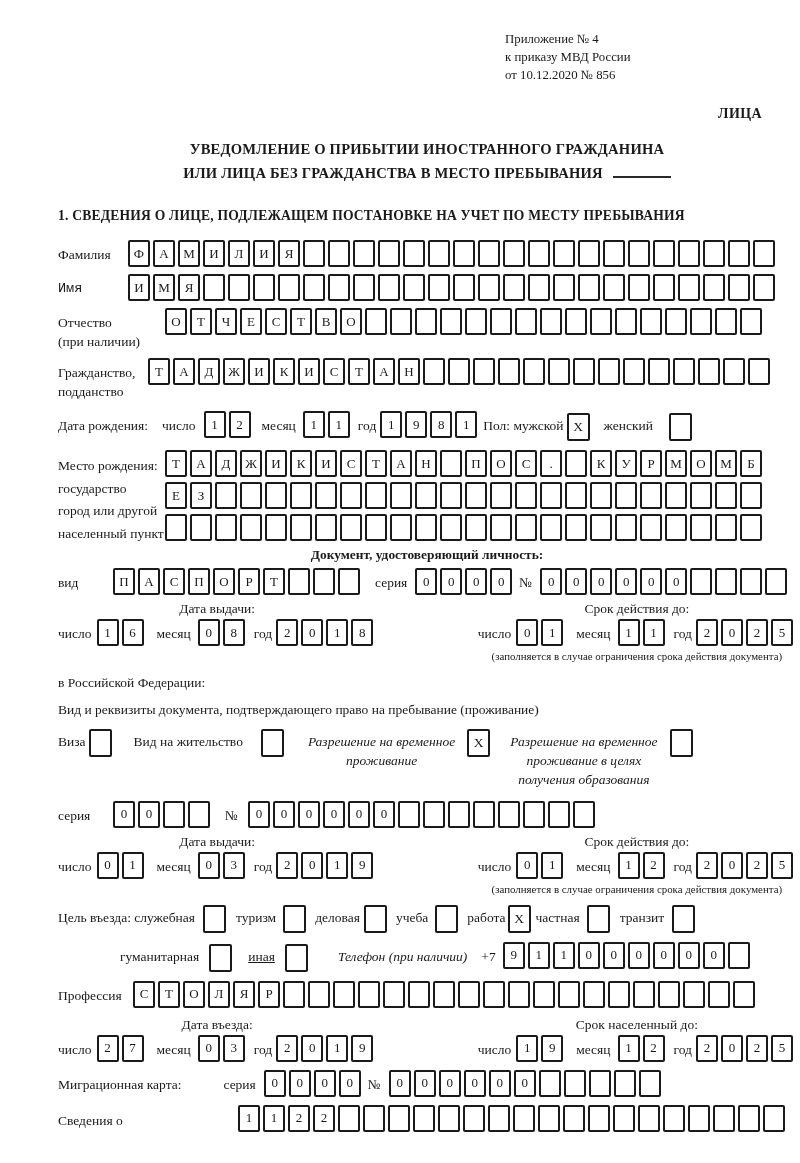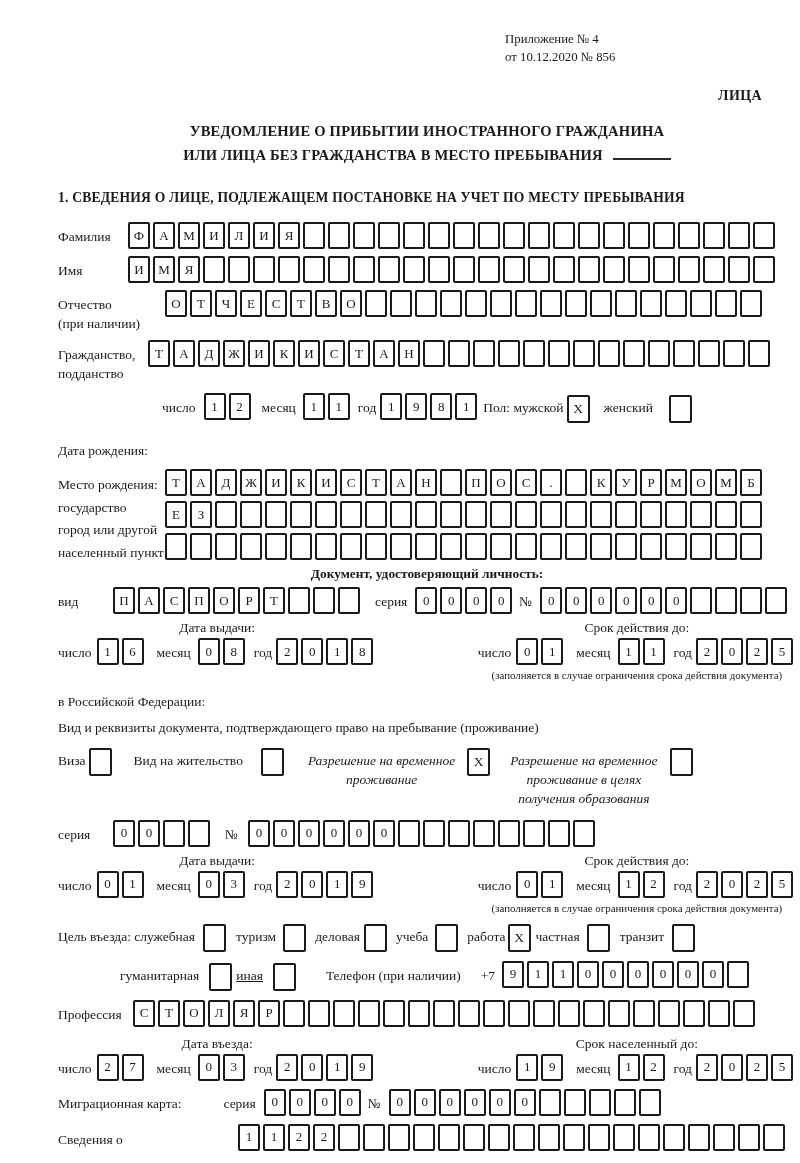--- a/index.html
+++ b/index.html
@@ -47,20 +47,21 @@
   .dateheader{text-align:center;margin-bottom:2px;}
   .daterow{display:flex;align-items:flex-start;}
   .datenote{font-size:10.9px;white-space:nowrap;text-align:center;margin-top:4px;}
 </style>
 </head>
 <body>
 
 <div class="page">
   <div class="appendix">
     <div>Приложение № 4</div>
+    <div>к приказу МВД России</div>
     <div>от 10.12.2020 № 856</div>
   </div>
 
   <div class="forma">ЛИЦА</div>
 
   <div class="title">
     <div>УВЕДОМЛЕНИЕ О ПРИБЫТИИ ИНОСТРАННОГО ГРАЖДАНИНА</div>
     <div>
       <span>ИЛИ ЛИЦА БЕЗ ГРАЖДАНСТВА В МЕСТО ПРЕБЫВАНИЯ</span><span class="blank"></span>
     </div>
@@ -94,21 +95,21 @@
           <div class="cell"></div>
           <div class="cell"></div>
           <div class="cell"></div>
           <div class="cell"></div>
           <div class="cell"></div>
           <div class="cell"></div>
           <div class="cell"></div>
         </div>
       </div>
       <div class="fline">
-        <div class="flabel" style="width: 70px;">Имя</div>
+        <div class="flabel" style="width: 70px; font-family: Liberation Mono, monospace;">Имя</div>
         <div class="cells">
           <div class="cell">И</div>
           <div class="cell">М</div>
           <div class="cell">Я</div>
           <div class="cell"></div>
           <div class="cell"></div>
           <div class="cell"></div>
           <div class="cell"></div>
           <div class="cell"></div>
           <div class="cell"></div>
@@ -190,21 +191,21 @@
           <div class="cell"></div>
           <div class="cell"></div>
           <div class="cell"></div>
           <div class="cell"></div>
           <div class="cell"></div>
           <div class="cell"></div>
           <div class="cell"></div>
         </div>
       </div>
       <div class="fline" style="margin-bottom: 9px;">
-        <div class="flabel" style="margin-right: 14px; margin-top: 43px;">Дата рождения:</div>
+        <div class="flabel" style="margin-right: 14px;">Дата рождения:</div>
         <div class="flabel" style="margin-right: 8px;">число</div>
         <div class="cells">
           <div class="cell">1</div>
           <div class="cell">2</div>
         </div>
         <div class="flabel" style="margin-left: 8px; margin-right: 7px;">месяц</div>
         <div class="cells">
           <div class="cell">1</div>
           <div class="cell">1</div>
         </div>
@@ -497,23 +498,23 @@
         <div class="flabel" style="margin-left: 9px; margin-right: 2px;">работа</div>
         <div class="cbox">X</div>
         <div class="flabel" style="margin-left: 5px; margin-right: 7px;">частная</div>
         <div class="cbox"></div>
         <div class="flabel" style="margin-left: 10px; margin-right: 8px;">транзит</div>
         <div class="cbox"></div>
       </div>
       <div class="fline" style="margin-left: 62px; margin-bottom: 9px;">
         <div class="flabel" style="margin-right: 10px;">гуманитарная</div>
         <div class="cbox"></div>
-        <div class="flabel" style="margin-left: 4px; margin-right: 10px; text-decoration: underline;">иная</div>
-        <div class="cbox"></div>
-        <div class="flabel" style="margin-left: 30px; margin-right: 20px;">Телефон (при наличии)</div>
+        <div class="flabel" style="margin-left: 16px; margin-right: 10px; text-decoration: underline;">иная</div>
+        <div class="cbox"></div>
+        <div class="flabel" style="margin-left: 30px; margin-right: 14px; font-style: italic;">Телефон (при наличии)</div>
         <div class="flabel" style="margin-right: 7px;">+7</div>
         <div class="cells">
           <div class="cell">9</div>
           <div class="cell">1</div>
           <div class="cell">1</div>
           <div class="cell">0</div>
           <div class="cell">0</div>
           <div class="cell">0</div>
           <div class="cell">0</div>
           <div class="cell">0</div>

